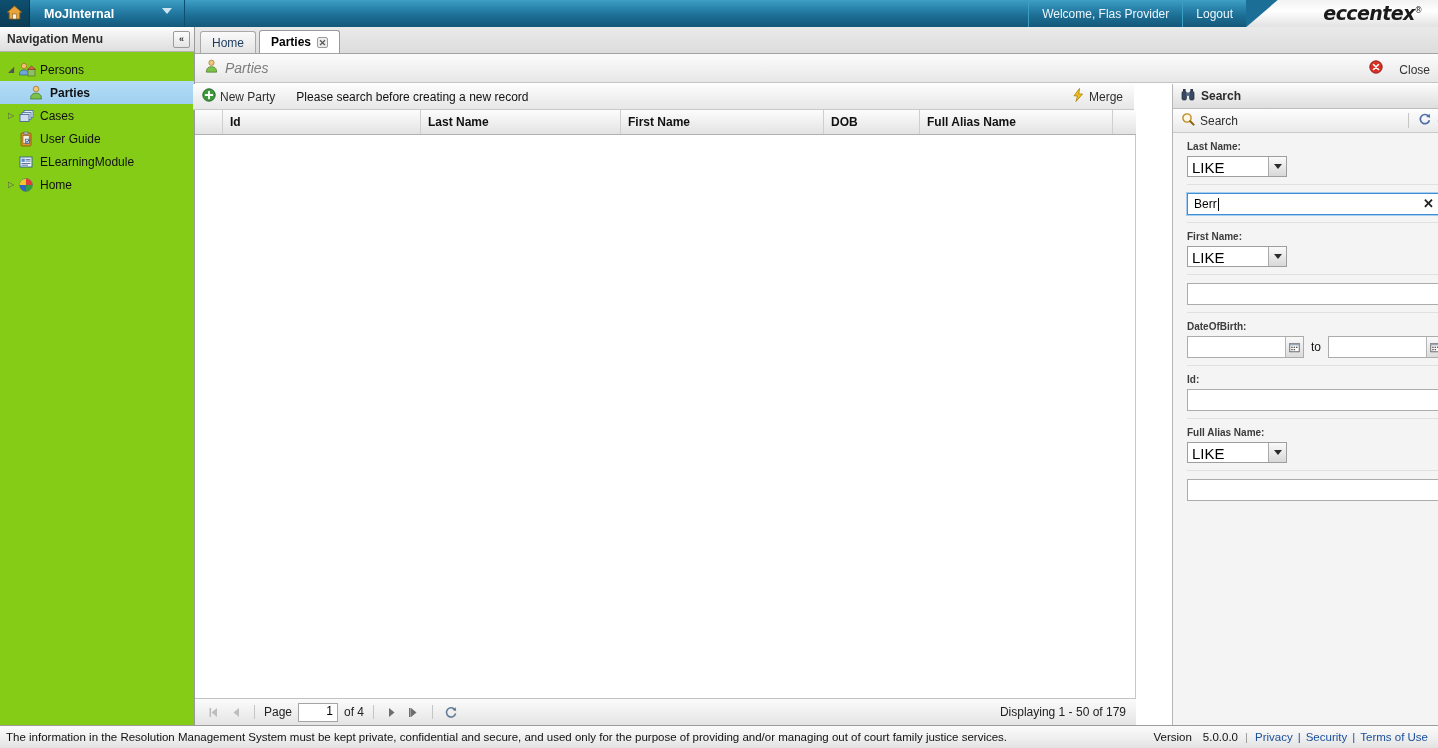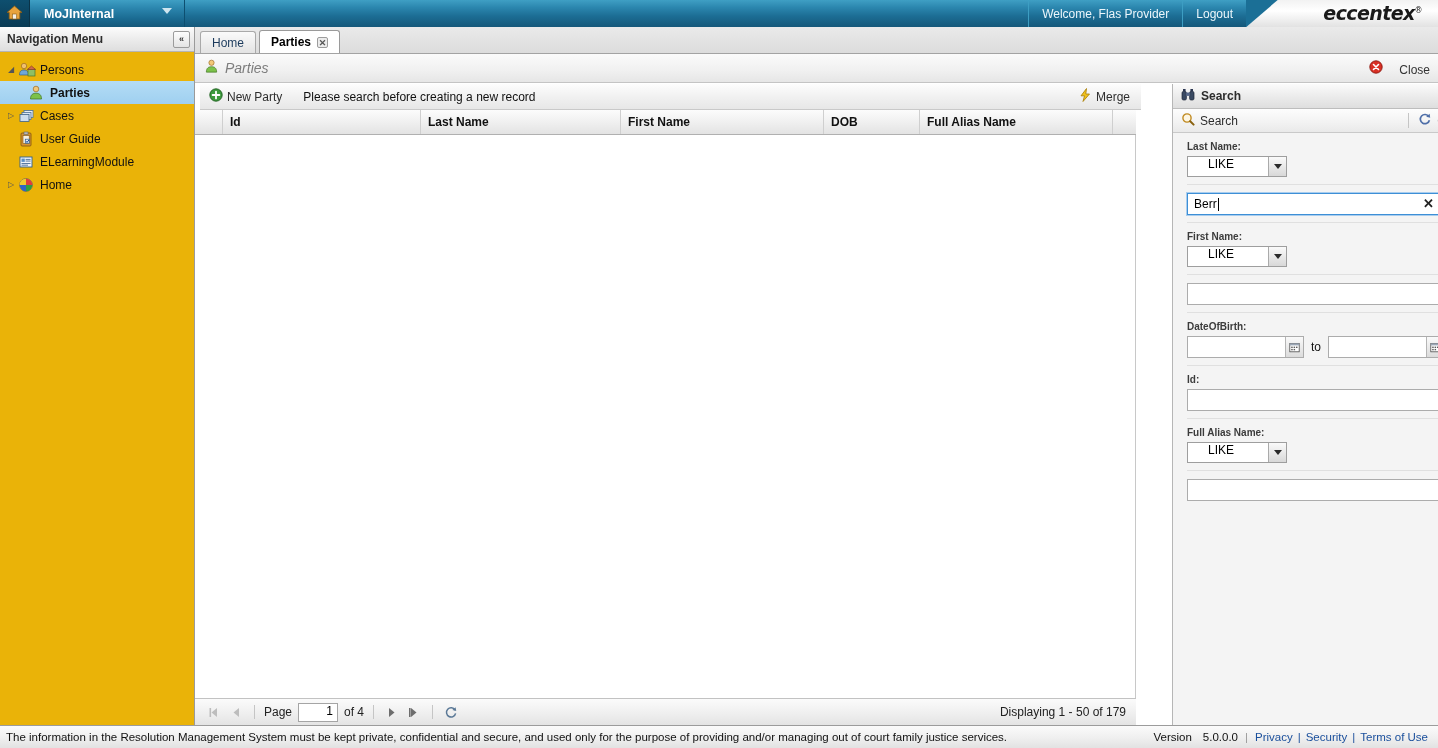--- a/index.html
+++ b/index.html
@@ -64,21 +64,21 @@
     position: absolute; right: 16px; top: 2px;
     font-family: "DejaVu Sans", sans-serif;
     font-size: 19px; font-weight: bold; font-style: italic;
     color: #1a1a1a; letter-spacing: -0.6px;
   }
   .logo-reg { font-size: 8px; vertical-align: super; font-style: normal; font-weight: normal; }
 
   
   .nav-panel {
     position: absolute; left: 0; top: 27px; width: 195px; height: 698px;
-    background: #eab308; border-right: 1px solid #9a9a9a;
+    background: #84cc16; border-right: 1px solid #9a9a9a;
   }
   .nav-header {
     height: 25px;
     background: linear-gradient(to bottom, #fcfcfc 0%, #ececec 50%, #dedede 100%);
     border-bottom: 1px solid #b5b5b5;
     display: flex; align-items: center; padding: 0 4px 0 7px;
     font-weight: bold; font-size: 12px; color: #2d2d2d;
   }
   .nav-header .title { flex: 1; }
   .collapse-btn {
@@ -142,21 +142,21 @@
     font-size: 14px; font-style: italic; color: #7d7d7d; font-weight: normal;
     margin-left: 6px;
   }
   .page-title-bar .spacer { flex: 1; }
   .close-link {
     display: flex; align-items: flex-end; gap: 16px;
     font-size: 12px; color: #333; cursor: pointer;
   }
 
   .action-bar {
-    position: absolute; left: 200px; top: 84px; width: 941px; height: 26px;
+    position: absolute; left: 193px; top: 84px; width: 941px; height: 26px;
     background: linear-gradient(to bottom, #fdfdfd 0%, #f1f1f1 50%, #e7e7e7 100%);
     border-bottom: 1px solid #c9c9c9;
     display: flex; align-items: center; padding: 0 8px 0 6px;
   }
   .action-btn {
     display: flex; align-items: center; gap: 4px;
     font-size: 12px; color: #2e2e2e; cursor: pointer; padding: 0 3px;
   }
   .hint-text { margin-left: 18px; font-size: 12px; color: #111; }
   .action-bar .spacer { flex: 1; }
@@ -227,23 +227,23 @@
   .sp-vsep { width: 1px; height: 15px; background: #c5c5c5; margin: 0 9px; }
   .sp-body { padding: 8px 10px 0 14px; }
   .fld-label {
     font-weight: bold; font-size: 10px; color: #3c3c3c;
     margin-bottom: 4px;
   }
   .fld-row { margin-bottom: 7px; }
   .op-select {
     width: 100px; height: 21px;
     border: 1px solid #9e9e9e; background: #fff;
-    font-size: 12px; font-family: "Liberation Sans", sans-serif;
-    padding-left: 20px; color: #000;
-    display: flex; align-items: flex-start; position: relative; cursor: pointer;
+    font-size: 15px; font-family: "Liberation Sans", sans-serif;
+    padding-left: 4px; color: #000;
+    display: flex; align-items: flex-end; position: relative; cursor: pointer;
   }
   .op-select .arrow-box {
     position: absolute; right: 0; top: 0; width: 18px; height: 19px;
     background: linear-gradient(to bottom, #fafafa, #d8d8d8);
     border-left: 1px solid #aaa;
     display: flex; align-items: center; justify-content: center;
   }
   .op-select .arrow-box i {
     width: 0; height: 0; border-left: 4px solid transparent;
     border-right: 4px solid transparent; border-top: 5px solid #2a2a2a;

